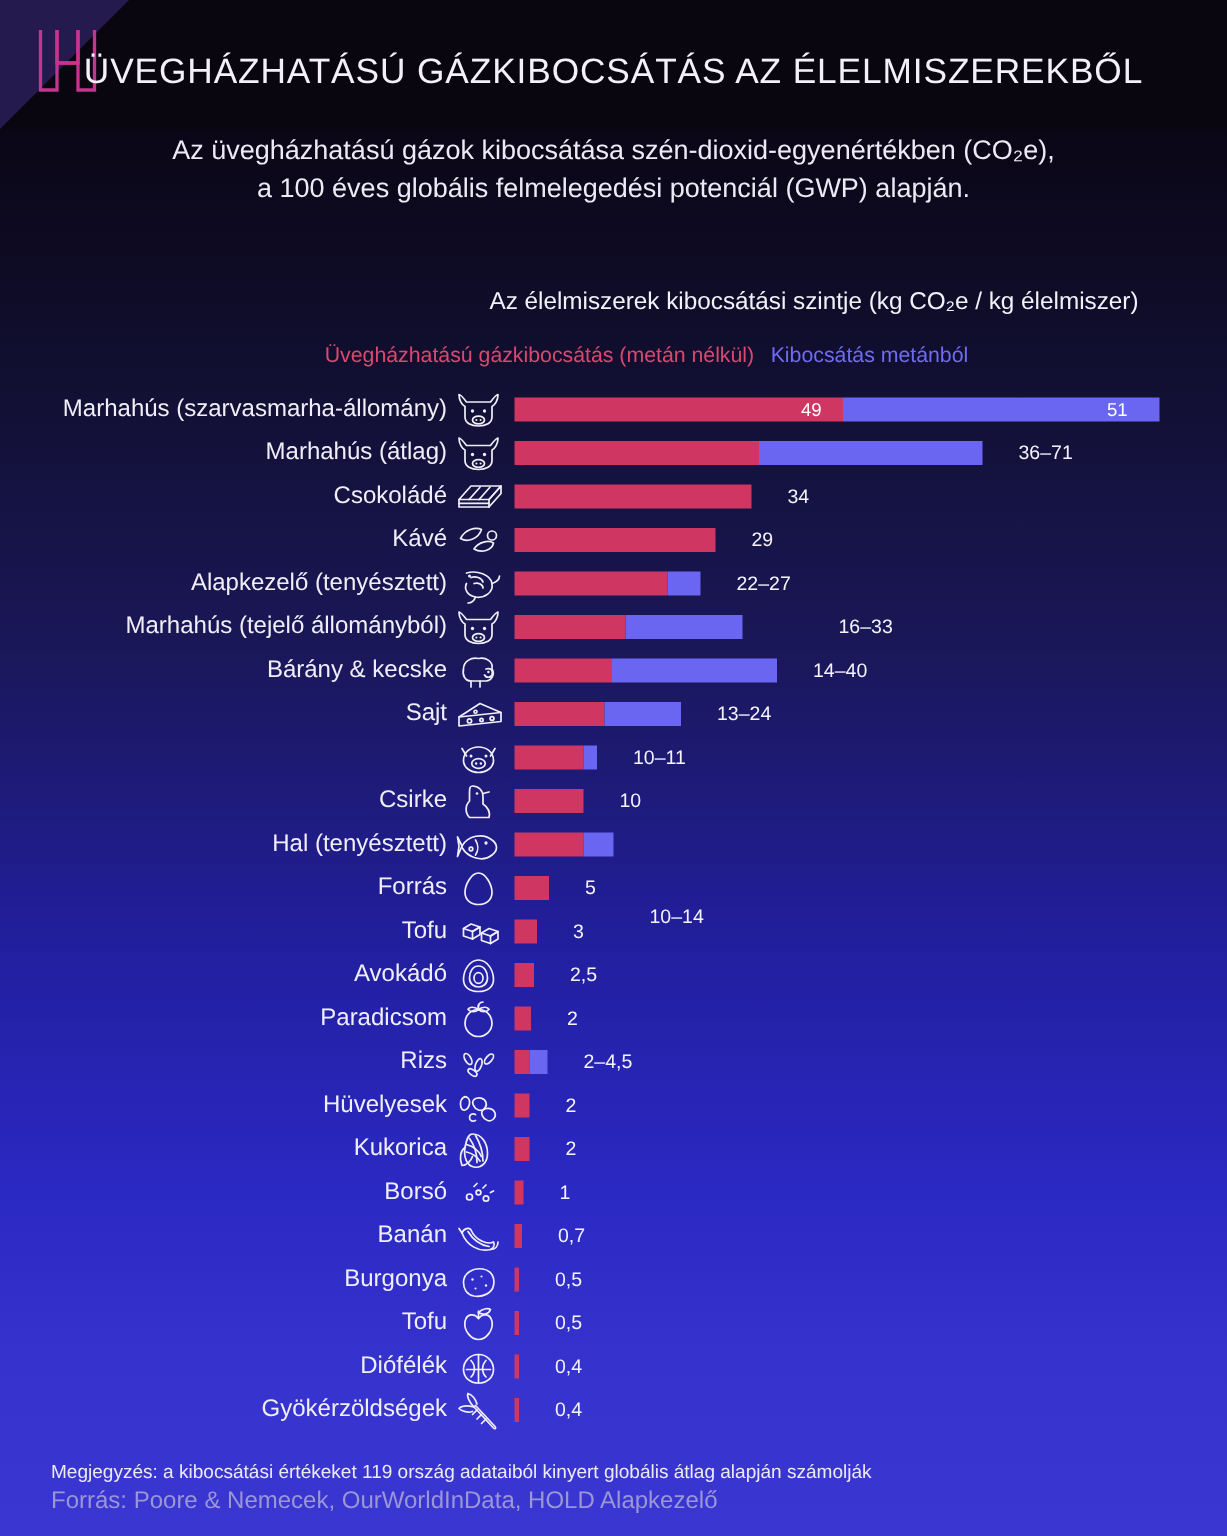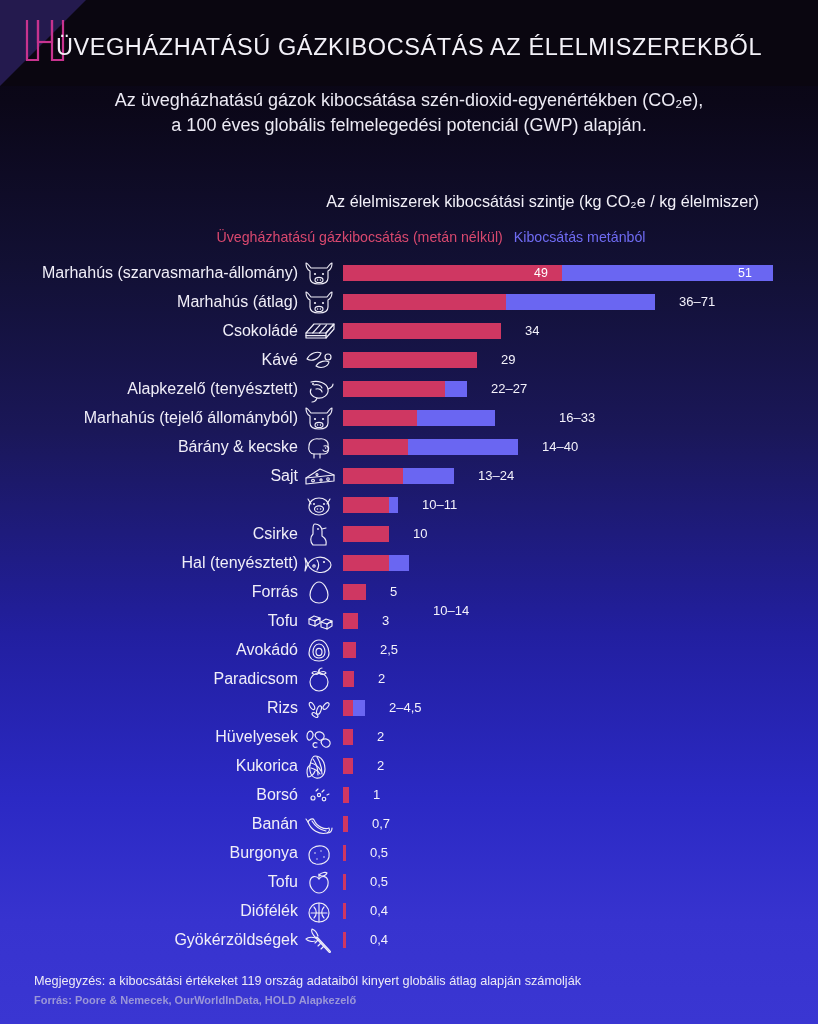--- a/index.html
+++ b/index.html
@@ -91,21 +91,21 @@
   .row-value{
     position:absolute;top:0;height:29px;line-height:29px;
     font-size:13px;color:#f4f2fb;white-space:nowrap;
   }
 
   
   #footer{
     position:absolute;left:34px;bottom:14px;width:760px;z-index:5;
   }
   #note{color:#eceaf6;font-size:12.7px;line-height:19px;}
-  #source{color:#9a96d8;font-size:11px;line-height:19px;font-weight:bold;}
+  #source{color:#9a96d8;font-size:16px;line-height:19px;}
 </style>
 </head>
 <body>
 
 <div id="page">
 
   <div id="topband"></div>
   <div id="logo-tile"></div>
   <div id="logo-glyph">
     <svg viewBox="0 0 46 52" width="46" height="52" fill="none" stroke="#c8338f" stroke-width="2.2">

